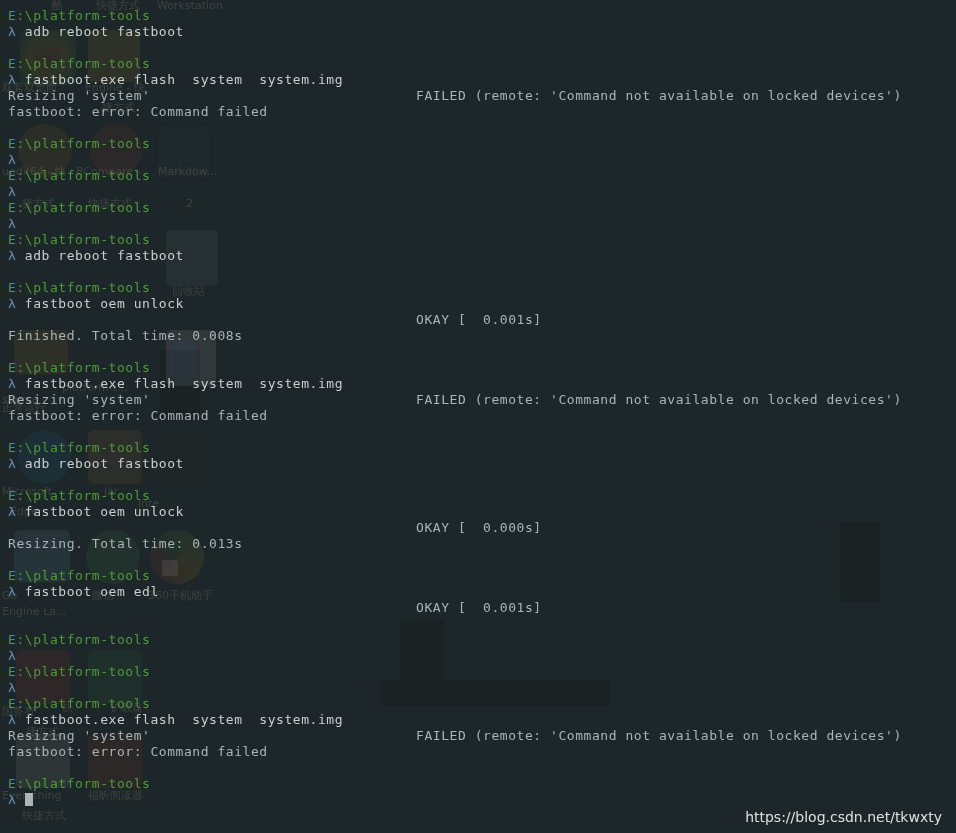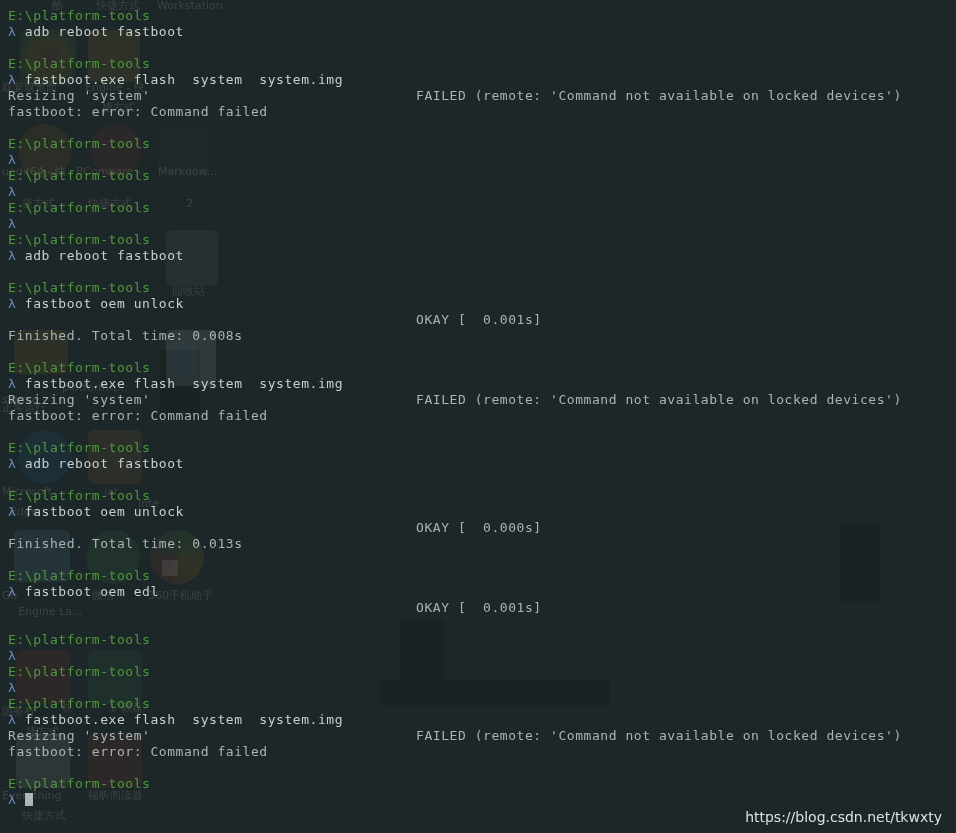--- a/index.html
+++ b/index.html
@@ -138,21 +138,21 @@
       <div class="ghost-label" style="left: 85px; top: 80px;">Engine - 快</div>
       <div class="ghost-label" style="left: 102px; top: 100px;">捷方式</div>
       <div class="ghost-label" style="left: 2px; top: 392px; font-style: italic;">source</div>
       <div class="ghost-label" style="left: 62px; top: 380px;">platform-t...</div>
       <div class="ghost-label" style="left: 2px; top: 400px;">正常运行</div>
       <div class="ghost-label" style="left: 2px; top: 484px;">Microsoft</div>
       <div class="ghost-label" style="left: 10px; top: 504px;">Edge</div>
       <div class="ghost-label" style="left: 104px; top: 484px;">jar</div>
       <div class="ghost-label" style="left: 138px; top: 496px;">inte</div>
       <div class="ghost-label" style="left: 148px; top: 588px;">360手机助手</div>
-      <div class="ghost-label" style="left: 2px; top: 604px; margin-left: 16px;">Engine La...</div>
+      <div class="ghost-label" style="left: 2px; top: 604px;">Engine La...</div>
       <div class="ghost-label" style="left: 2px; top: 588px;">Go</div>
       <div class="ghost-label" style="left: 92px; top: 588px;">微信</div>
       <div class="ghost-label" style="left: 2px; top: 704px;">国务有</div>
       <div class="ghost-label" style="left: 62px; top: 700px;">快</div>
       <div class="ghost-label" style="left: 110px; top: 700px;">护教盘</div>
       <div class="ghost-label" style="left: 26px; top: 724px;">捷方式</div>
       <div class="ghost-label" style="left: 2px; top: 788px;">Everything</div>
       <div class="ghost-label" style="left: 88px; top: 788px;">福昕阅读器</div>
       <div class="ghost-label" style="left: 22px; top: 808px;">快捷方式</div>
     </div>
@@ -184,21 +184,21 @@
       <div class="line"><span class="lambda">λ </span><span class="cmd">fastboot.exe flash  system  system.img</span></div>
       <div class="line"><span class="out">Resizing 'system'</span><span class="status status-col">FAILED (remote: 'Command not available on locked devices')</span></div>
       <div class="line"><span class="out">fastboot: error: Command failed</span></div>
       <div class="line">&nbsp;</div>
       <div class="line"><span class="prompt-path">E:\platform-tools</span></div>
       <div class="line"><span class="lambda">λ </span><span class="cmd">adb reboot fastboot</span></div>
       <div class="line">&nbsp;</div>
       <div class="line"><span class="prompt-path">E:\platform-tools</span></div>
       <div class="line"><span class="lambda">λ </span><span class="cmd">fastboot oem unlock</span></div>
       <div class="line"><span class="out"></span><span class="status status-col">OKAY [  0.000s]</span></div>
-      <div class="line"><span class="out">Finished. Total time: 0.013s</span></div>
+      <div class="line"><span class="out">Resizing. Total time: 0.013s</span></div>
       <div class="line">&nbsp;</div>
       <div class="line"><span class="prompt-path">E:\platform-tools</span></div>
       <div class="line"><span class="lambda">λ </span><span class="cmd">fastboot oem edl</span></div>
       <div class="line"><span class="out"></span><span class="status status-col">OKAY [  0.001s]</span></div>
       <div class="line">&nbsp;</div>
       <div class="line"><span class="prompt-path">E:\platform-tools</span></div>
       <div class="line"><span class="lambda">λ </span><span class="cmd"></span></div>
       <div class="line"><span class="prompt-path">E:\platform-tools</span></div>
       <div class="line"><span class="lambda">λ </span><span class="cmd"></span></div>
       <div class="line"><span class="prompt-path">E:\platform-tools</span></div>

